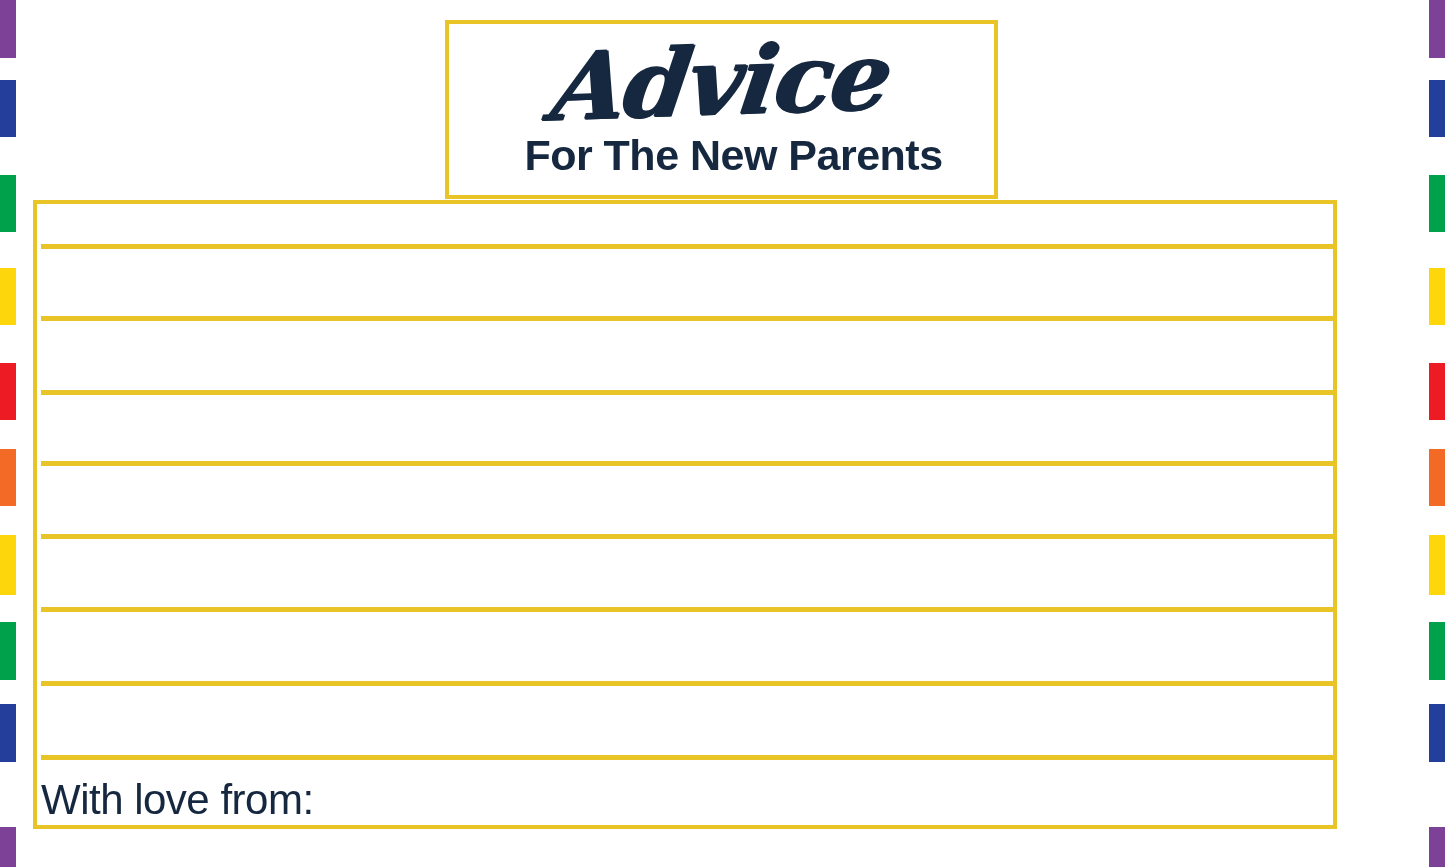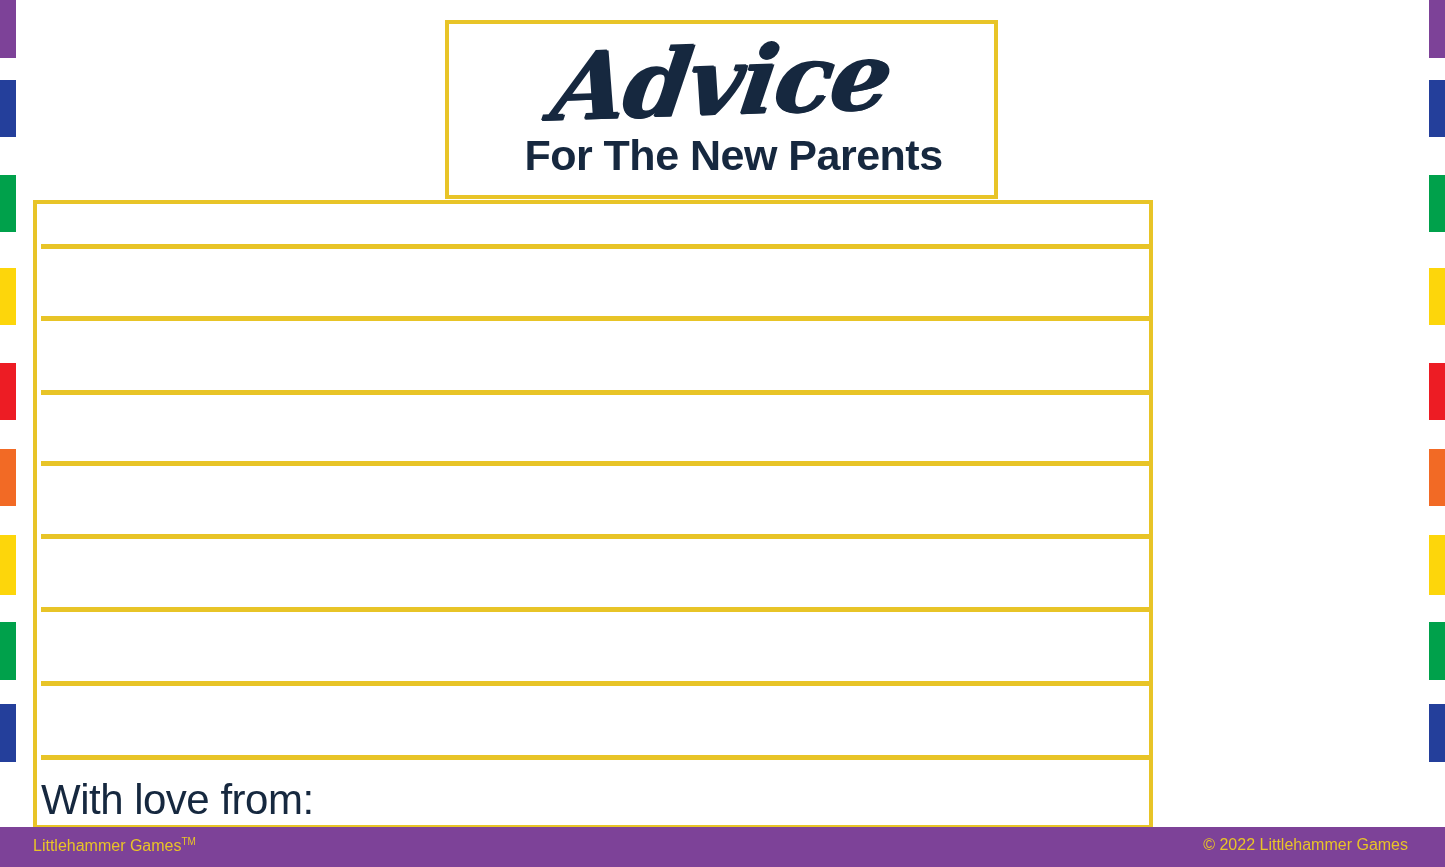--- a/index.html
+++ b/index.html
@@ -72,21 +72,21 @@
     color:#16283F;
     letter-spacing:-0.5px;
     margin-top:6px;
     margin-left:24px;
   }
 
   
   #writing-card {
     position:absolute;
     left:33px; top:200px;
-    width:1120px; height:629px;
+    width:1304px; height:629px;
     background:#ffffff;
     border:4px solid #E8C427;
     z-index:2;
     overflow:hidden;
   }
   #ruled-lines {
     position:absolute;
     left:0; top:0; right:0; bottom:0;
   }
   .ruled-line {
@@ -160,20 +160,14 @@
         <div class="ruled-line" style="top: 186px;"></div>
         <div class="ruled-line" style="top: 257px;"></div>
         <div class="ruled-line" style="top: 330px;"></div>
         <div class="ruled-line" style="top: 403px;"></div>
         <div class="ruled-line" style="top: 477px;"></div>
         <div class="ruled-line" style="top: 551px;"></div>
       </div>
     <div id="signature-label">With love from:</div>
   </div>
 
-  <div id="footer-bar">
-    <div id="footer-brand" class="footer-text">
-      <span>Littlehammer Games</span><sup>TM</sup>
-    </div>
-    <div id="footer-copyright" class="footer-text">© 2022 Littlehammer Games</div>
-  </div>
 
 </div>
 
 </body></html>

